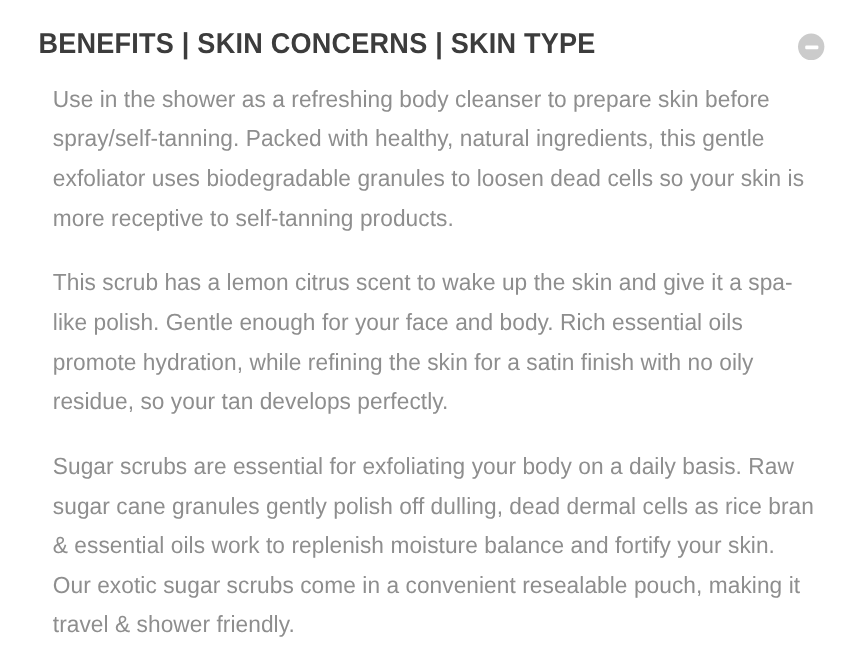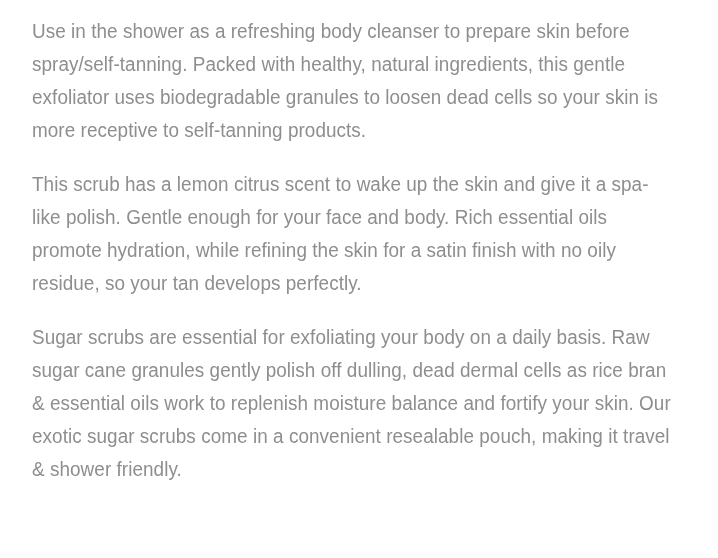--- a/index.html
+++ b/index.html
@@ -64,21 +64,21 @@
   }
   .toggle-icon .bar {
     display: block;
     width: 11px;
     height: 3px;
     border-radius: 1px;
     background: #ffffff;
   }
 
   .accordion-body {
-    padding: 0 18px 0 32px;
+    padding: 0 18px 0 44px;
     box-sizing: border-box;
   }
 
   .body-paragraph {
     margin: 0;
     font-family: "Liberation Sans Narrow", "Liberation Sans", "DejaVu Sans", sans-serif;
     font-size: 19.5px;
     line-height: 33px;
     font-weight: 400;
     color: #8e8e8e;
@@ -92,20 +92,26 @@
     margin-top: 21px;
   }
 
   .p-first { margin-top: 15px; }
 </style>
 </head>
 <body>
 
 <div class="accordion-panel">
 
+  <div class="accordion-header">
+    <h2 class="accordion-title">BENEFITS | SKIN CONCERNS | SKIN TYPE</h2>
+    <span class="toggle-icon">
+      <span class="bar"></span>
+    </span>
+  </div>
 
   <div class="accordion-body">
     <p class="body-paragraph p-first">Use in the shower as a refreshing body cleanser to prepare skin before spray/self-tanning. Packed with healthy, natural ingredients, this gentle exfoliator uses biodegradable granules to loosen dead cells so your skin is more receptive to self-tanning products.</p>
     <p class="body-paragraph">This scrub has a lemon citrus scent to wake up the skin and give it a spa-like polish. Gentle enough for your face and body. Rich essential oils promote hydration, while refining the skin for a satin finish with no oily residue, so your tan develops perfectly.</p>
     <p class="body-paragraph">Sugar scrubs are essential for exfoliating your body on a daily basis. Raw sugar cane granules gently polish off dulling, dead dermal cells as rice bran &amp; essential oils work to replenish moisture balance and fortify your skin. Our exotic sugar scrubs come in a convenient resealable pouch, making it travel &amp; shower friendly.</p>
 
   </div>
 
 </div>
 

